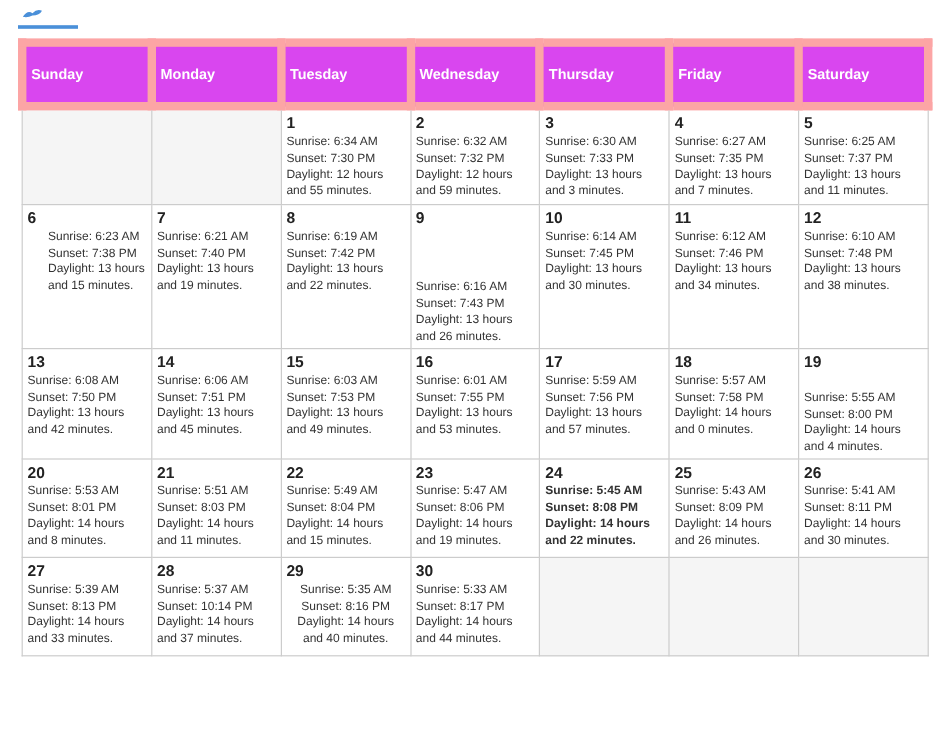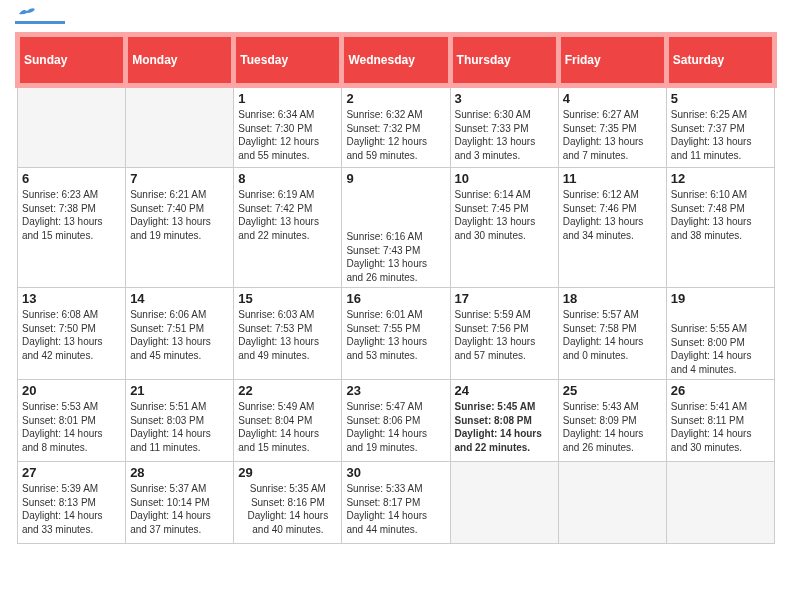--- a/index.html
+++ b/index.html
@@ -32,27 +32,27 @@
     .location {
       font-size: 15px;
       color: #555;
     }
     table {
       width: 100%;
       border-collapse: collapse;
       table-layout: fixed;
     }
     th {
-      background-color: #ef4444;
+      background-color: #d946ef;
       color: #fff;
       font-size: 12px;
       font-weight: bold;
       padding: 16px 4px;
       text-align: left;
-      border: 5px solid #fca5a5;
+      border: 7px solid #fca5a5;
     }
     td {
       border: 1px solid #ccc;
       vertical-align: top;
       padding: 3px 4px;
       height: 82px;
       font-size: 10.5px;
       color: #333;
       background: #fff;
     }
@@ -141,21 +141,21 @@
           <span class="day-num">5</span>
           <div class="cell-info" style="white-space: pre-line;">Sunrise: 6:25 AM
 Sunset: 7:37 PM
 Daylight: 13 hours
 and 11 minutes.</div>
         </td>
       </tr>
       <tr>
         <td>
           <span class="day-num">6</span>
-          <div class="cell-info" style="white-space: pre-line;">Sunrise: 6:23 AM
+          <div class="cell-info" style="white-space: pre-line; margin-left: 17px;">Sunrise: 6:23 AM
 Sunset: 7:38 PM
 Daylight: 13 hours
 and 15 minutes.</div>
         </td>
         <td>
           <span class="day-num">7</span>
           <div class="cell-info" style="white-space: pre-line;">Sunrise: 6:21 AM
 Sunset: 7:40 PM
 Daylight: 13 hours
 and 19 minutes.</div>

